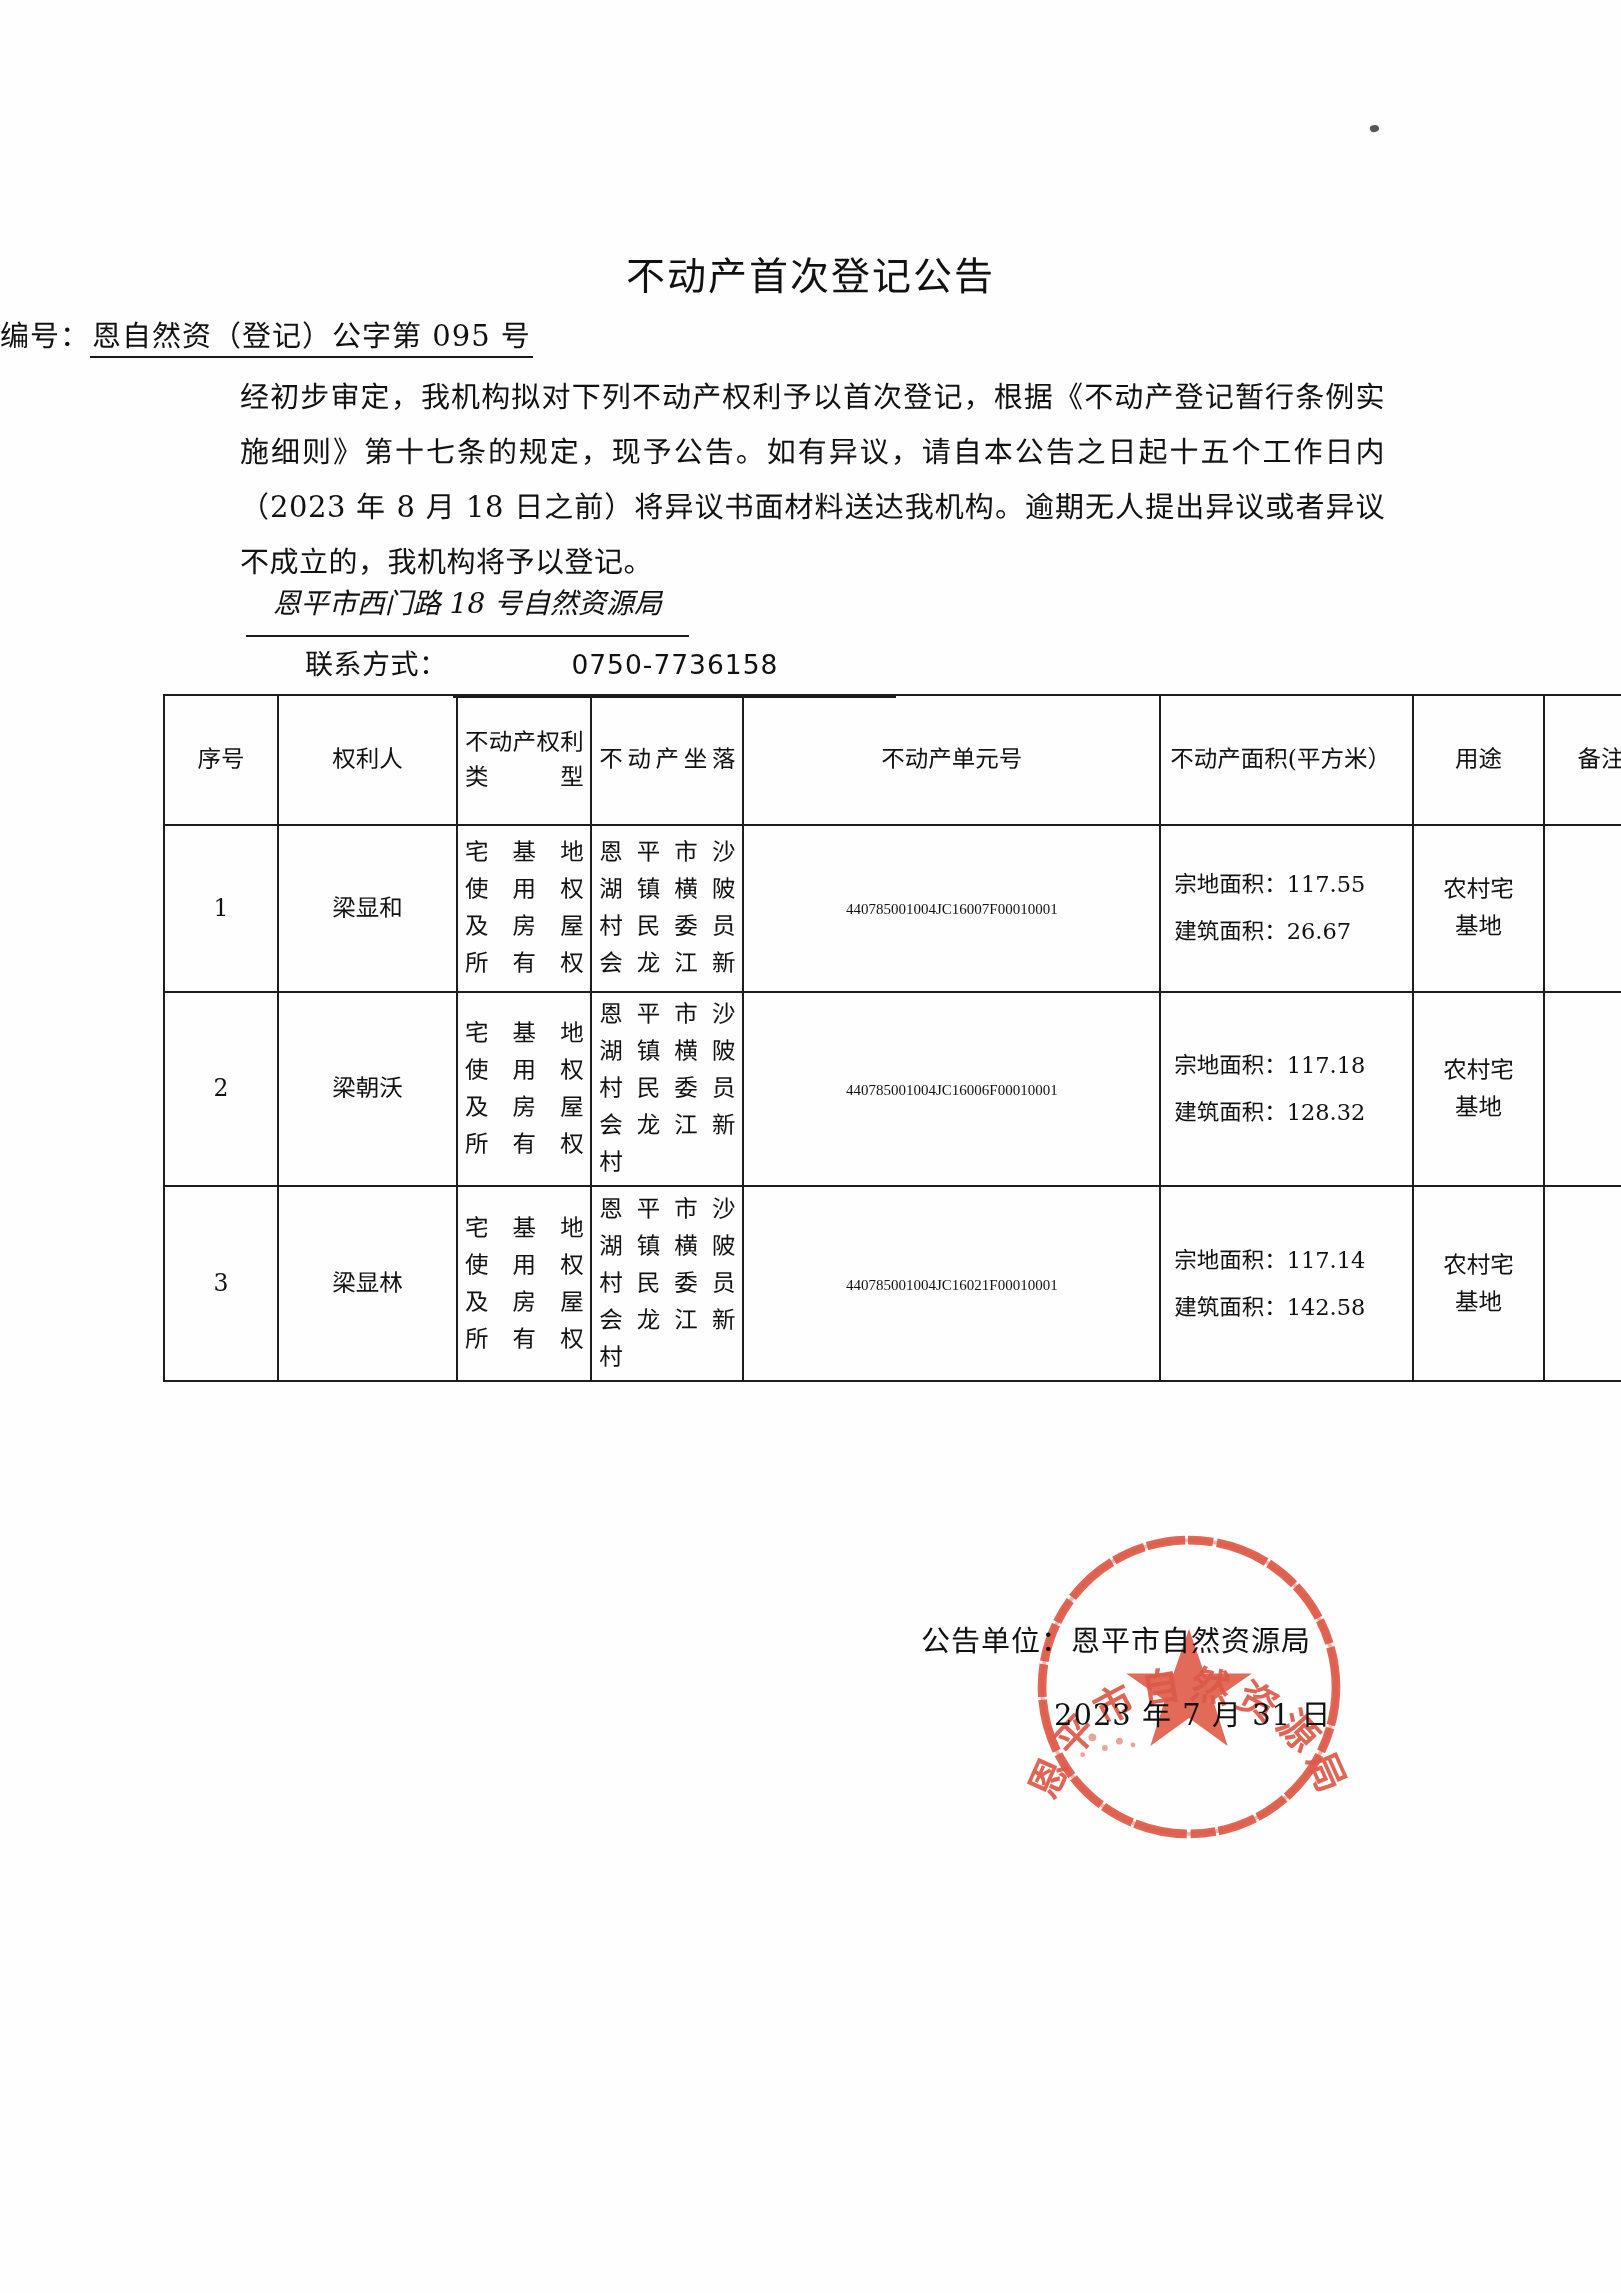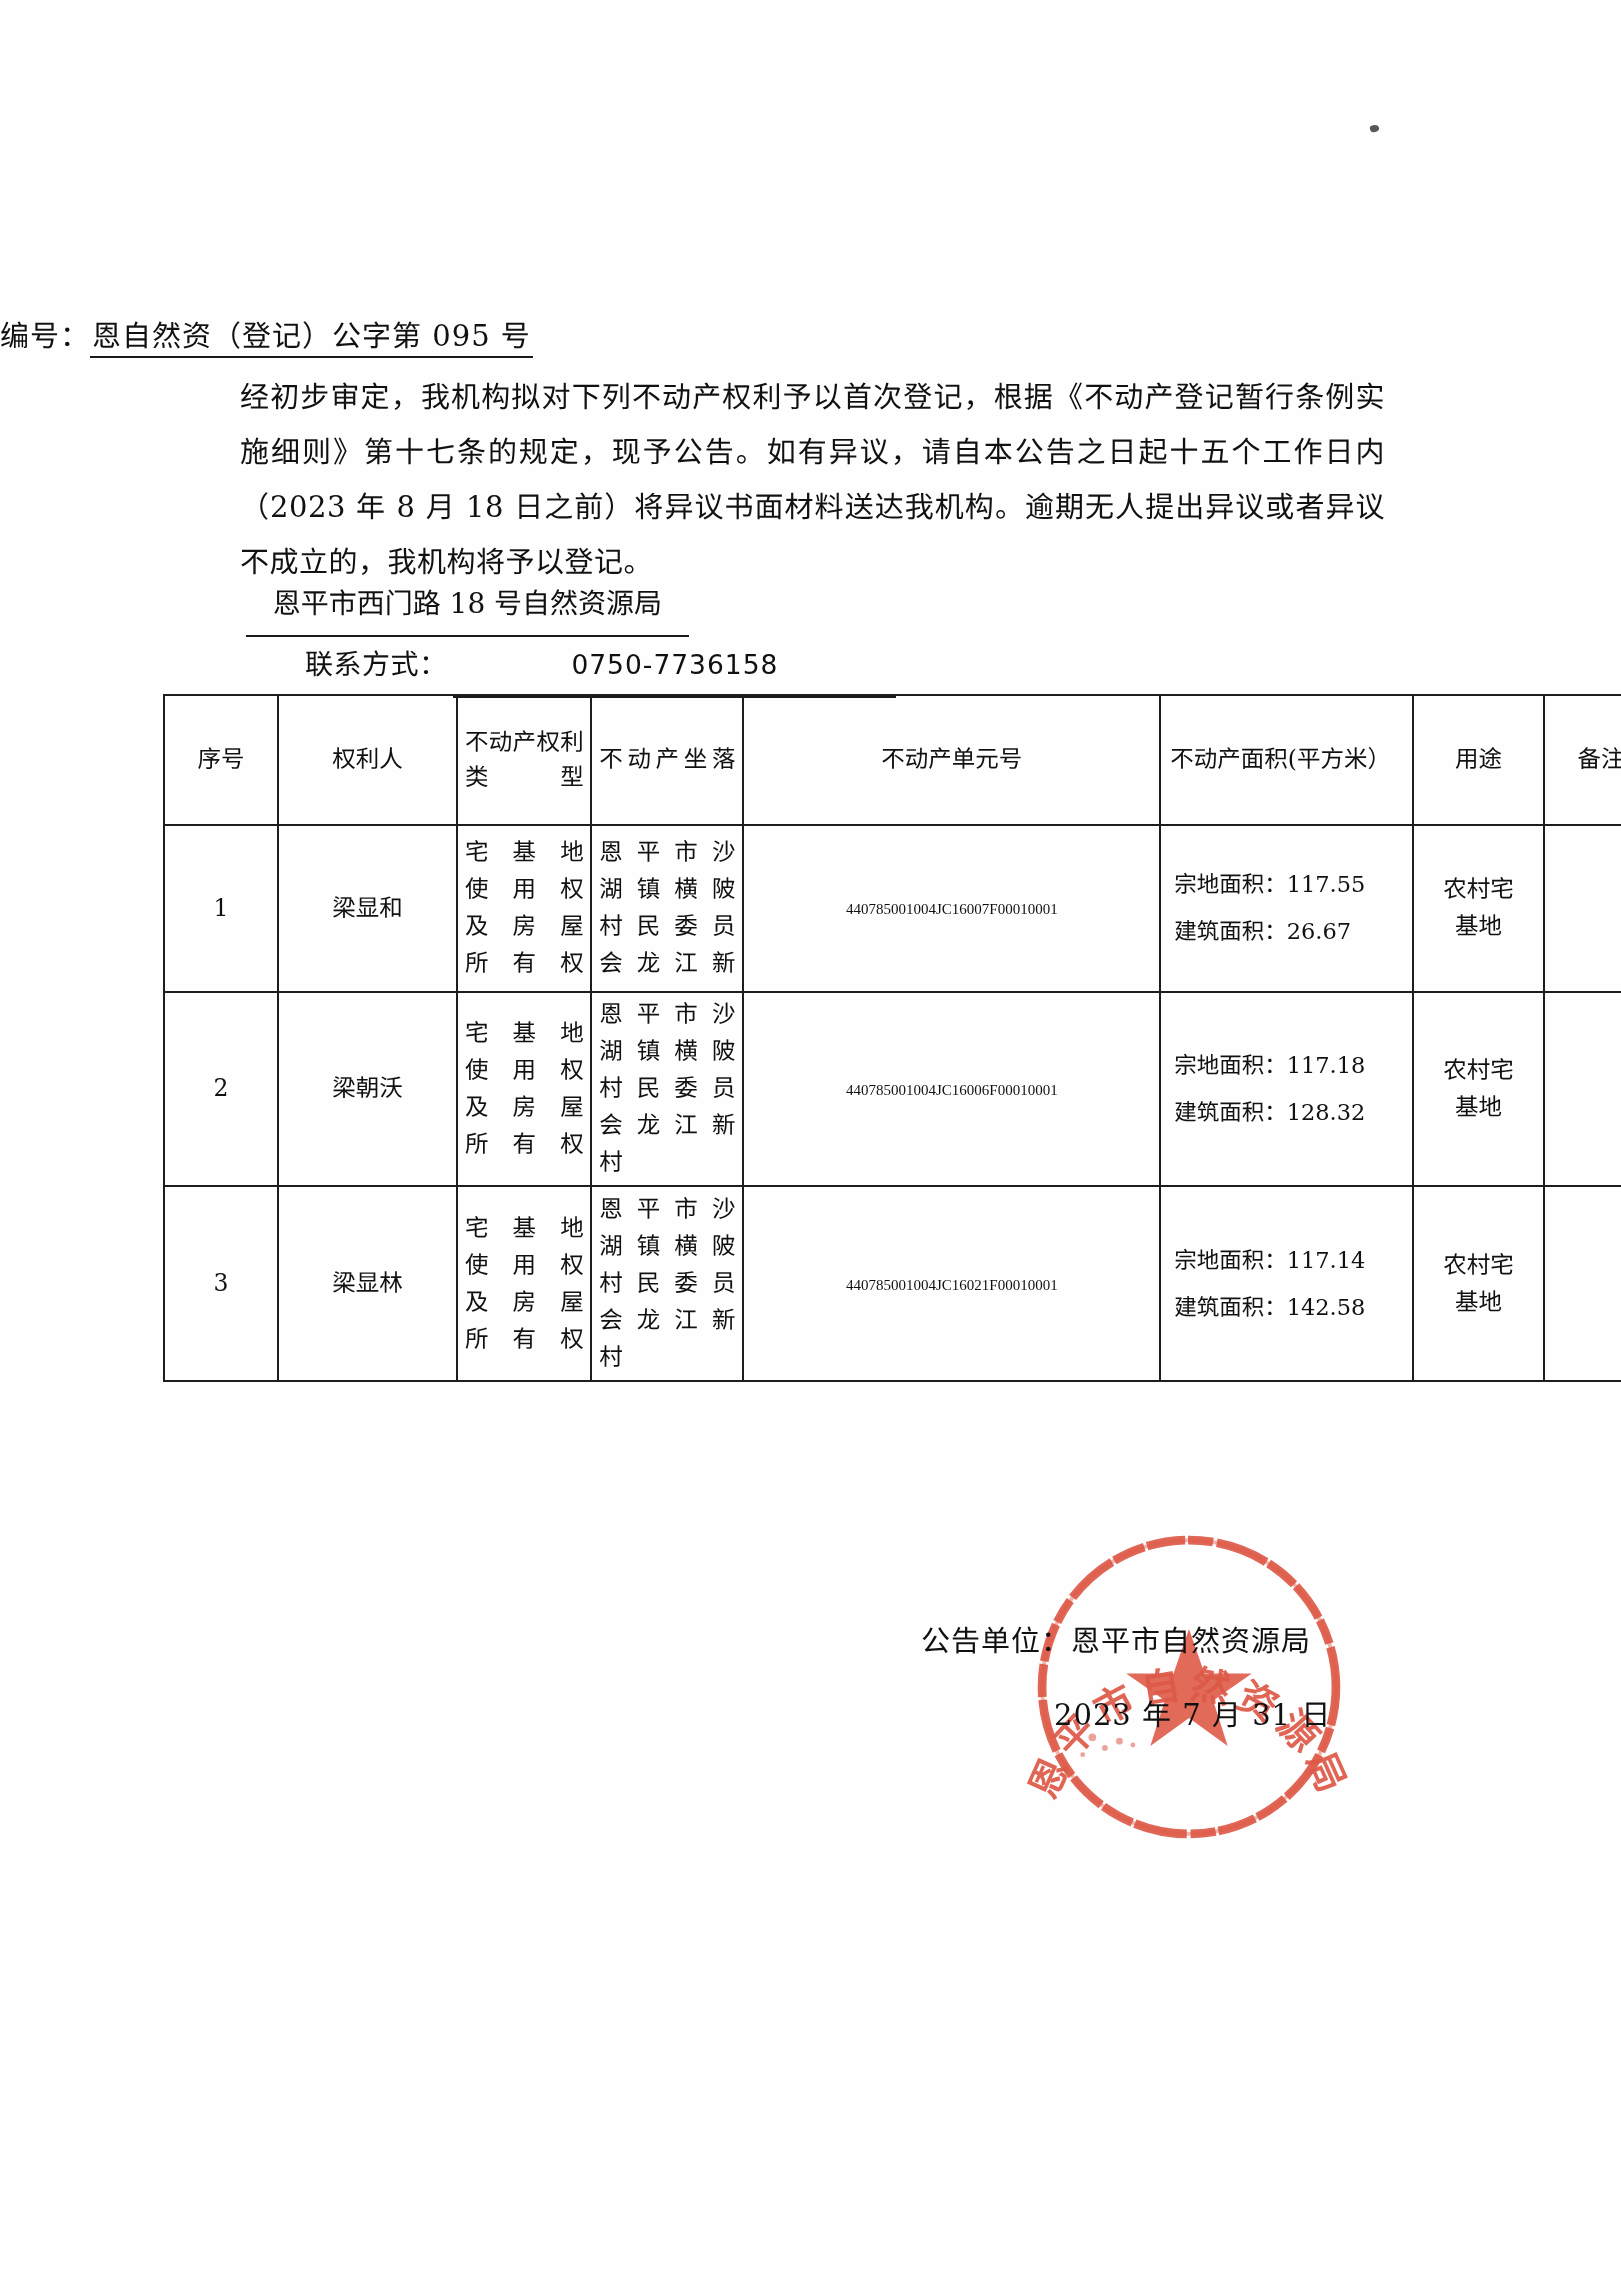--- a/index.html
+++ b/index.html
@@ -86,21 +86,21 @@
   }
   .addr-row.contact .label {
     margin-left: 65px;
   }
   .addr-row .value {
     border-bottom: 2px solid #1a1a1a;
     text-align: center;
     padding-bottom: 2.9px;
     margin-left: 5.9px;
   }
-  .addr-row.address .value { width: 443px; }
+  .addr-row.address .value { width: 443px; font-style: italic; }
   .addr-row.contact .value { width: 443px; font-family: "DejaVu Sans", "Liberation Sans", sans-serif; font-size: 26.5px; letter-spacing: 1px;}
 
   table.reg-table {
     position: absolute;
     top: 694px;
     left: 163px;
     width: 1496px;
     border-collapse: collapse;
     table-layout: fixed;
     font-size: 23.5px;
@@ -198,20 +198,21 @@
   }
   .seal svg { width: 100%; height: 100%; display: block; }
 </style>
 </head>
 <body>
 
 <div class="page">
 
   <div class="speck"></div>
 
+  <div class="doc-title">不动产首次登记公告</div>
 
   <div class="doc-number">
     <span>编号：</span><span class="underlined">恩自然资（登记）公字第 095 号</span>
   </div>
 
   <div class="body-para">经初步审定，我机构拟对下列不动产权利予以首次登记，根据《不动产登记暂行条例实施细则》第十七条的规定，现予公告。如有异议，请自本公告之日起十五个工作日内（2023 年 8 月 18 日之前）将异议书面材料送达我机构。逾期无人提出异议或者异议不成立的，我机构将予以登记。</div>
 
   <div class="addr-block">
     <div class="addr-row address">
       <span class="value">恩平市西门路 18 号自然资源局</span>

